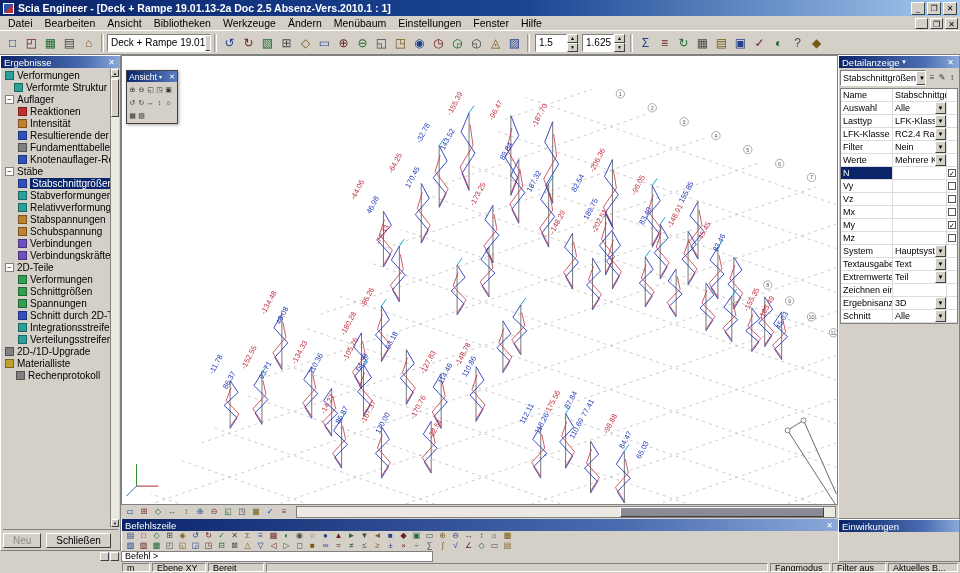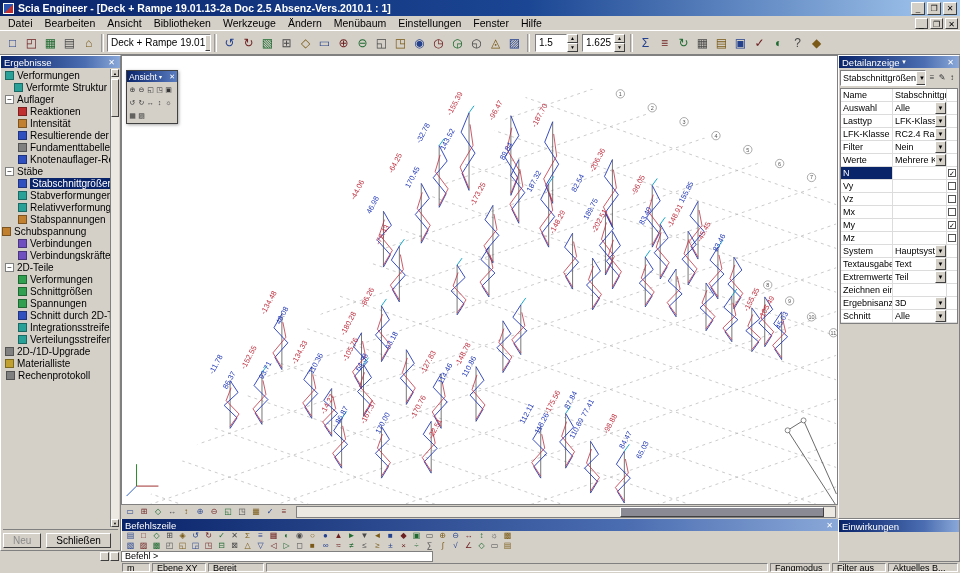--- a/index.html
+++ b/index.html
@@ -247,21 +247,21 @@
         <span class="tree-label">Stabverformungen</span>
       </div>
       <div class="tree-row" style="padding-left: 16px;">
         <span class="ticon" style="background: rgb(42, 161, 152);"></span>
         <span class="tree-label">Relativverformung</span>
       </div>
       <div class="tree-row" style="padding-left: 16px;">
         <span class="ticon" style="background: rgb(192, 128, 48);"></span>
         <span class="tree-label">Stabspannungen</span>
       </div>
-      <div class="tree-row" style="">
+      <div class="tree-row" style="padding-left: 16px;">
         <span class="ticon" style="background: rgb(192, 128, 48);"></span>
         <span class="tree-label">Schubspannung</span>
       </div>
       <div class="tree-row" style="padding-left: 16px; align-items: center;">
         <span class="ticon" style="background: rgb(112, 80, 192);"></span>
         <span class="tree-label">Verbindungen</span>
       </div>
       <div class="tree-row" style="padding-left: 16px;">
         <span class="ticon" style="background: rgb(112, 80, 192);"></span>
         <span class="tree-label">Verbindungskräfte</span>
@@ -295,21 +295,21 @@
         <span class="tree-label">Verteilungsstreifen</span>
       </div>
       <div class="tree-row" style="padding-left: 3px;">
         <span class="ticon" style="background: rgb(128, 128, 128);"></span>
         <span class="tree-label">2D-/1D-Upgrade</span>
       </div>
       <div class="tree-row" style="padding-left: 3px;">
         <span class="ticon" style="background: rgb(192, 160, 48);"></span>
         <span class="tree-label">Materialliste</span>
       </div>
-      <div class="tree-row" style="padding-left: 4px;">
+      <div class="tree-row" style="padding-left: 14px;">
         <span class="ticon" style="background: rgb(128, 128, 128);"></span>
         <span class="tree-label">Rechenprotokoll</span>
       </div>
     </div>
   <div class="vscroll">
     <span class="varrow" style="top:0;">▲</span>
     <span class="vthumb"></span>
     <span class="varrow" style="bottom:0;">▼</span>
   </div>
   <div class="panel-buttons">

